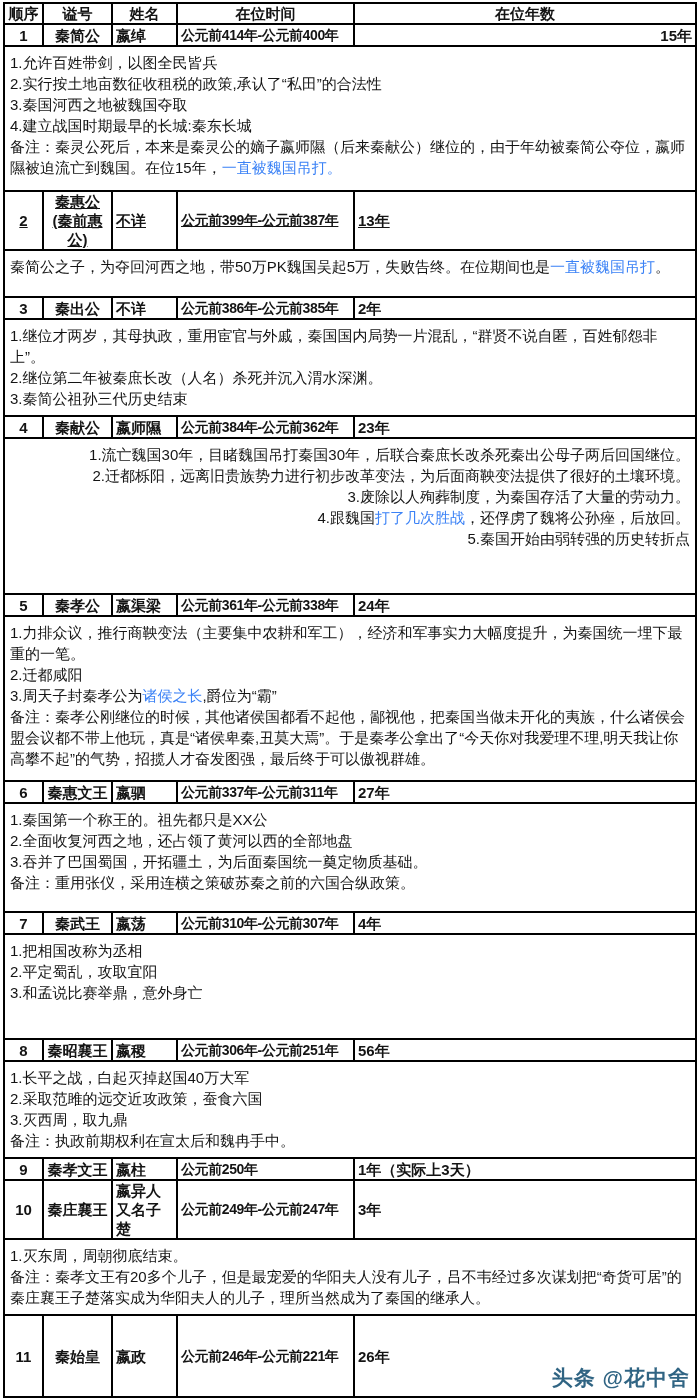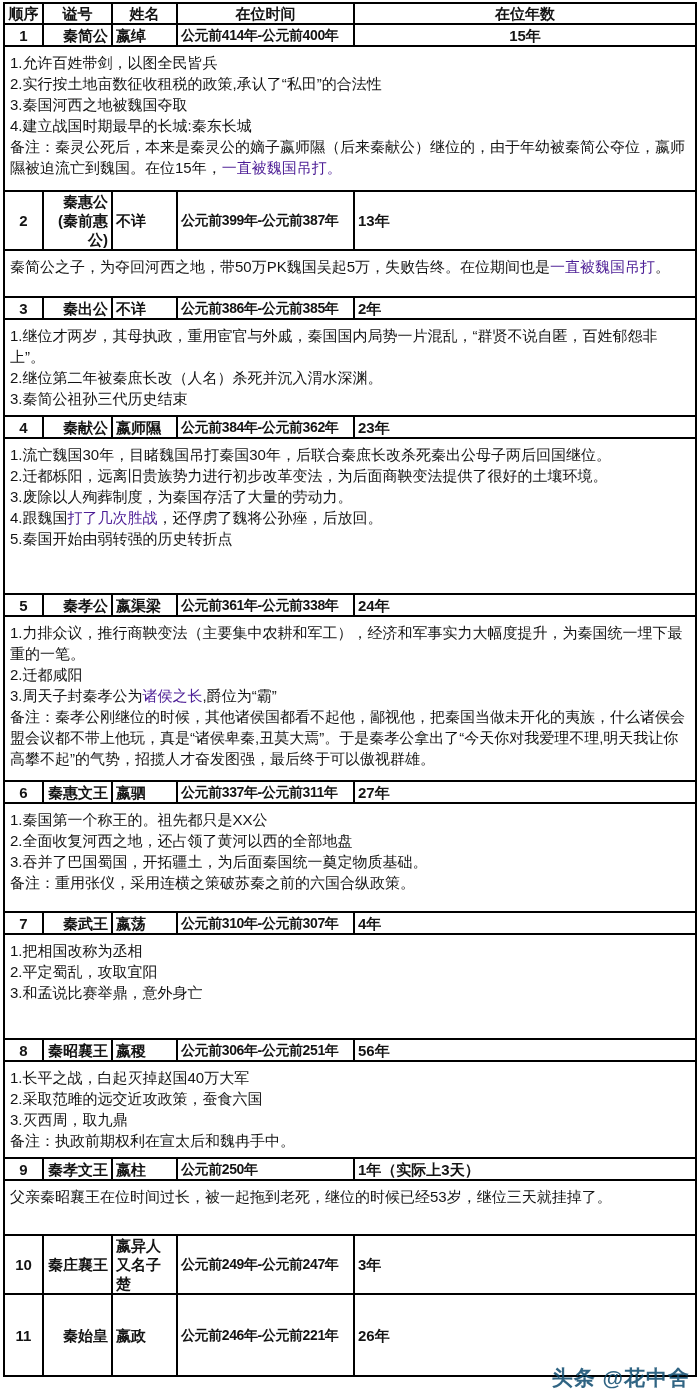--- a/index.html
+++ b/index.html
@@ -41,40 +41,40 @@
     height: 19px;
     line-height: 19px;
     font-weight: 700;
   }
   tr.info-row td {
     height: 20px;
     line-height: 19px;
     font-weight: 700;
   }
   td.order-cell  { text-align: center; }
-  td.title-cell  { text-align: right; }
+  td.title-cell  { text-align: center; }
   td.name-cell   { text-align: left; }
   td.period-cell { text-align: left; white-space: nowrap; font-size: 14px; letter-spacing: -0.4px; overflow: hidden; }
   td.years-cell  { text-align: left; }
-  td.years-cell.centered { text-align: center; }
+  td.years-cell.centered { text-align: right; }
   tr.content-row td {
     padding: 5px 5px 6px 5px;
     line-height: 21px;
     font-size: 15px;
     vertical-align: top;
     font-weight: 400;
   }
   tr.content-row .line { min-height: 21px; }
-  .red { color: #4c1d95; }
+  .red { color: #3b82f6; }
   
   tbody tr:nth-child(2)  td { height: 132px; }
-  tbody tr:nth-child(3)  td { height: 40px; }
+  tbody tr:nth-child(3)  td { height: 40px; text-decoration: underline; }
   tbody tr:nth-child(4)  td { height: 34px; }
   tbody tr:nth-child(6)  td { height: 66px; }
-  tbody tr:nth-child(8)  td { height: 143px; }
+  tbody tr:nth-child(8)  td { height: 143px; text-align: right; }
   tbody tr:nth-child(10) td { height: 152px; }
   tbody tr:nth-child(12) td { height: 96px; }
   tbody tr:nth-child(14) td { height: 92px; }
   tbody tr:nth-child(16) td { height: 84px; margin-top: 48px; }
   tbody tr:nth-child(18) td { height: 42px; }
   tbody tr:nth-child(19) td { height: 56px; margin-top: 48px; }
   tbody tr:nth-child(20) td { height: 80px; }
   tbody tr:nth-child(22) td { height: 126px; }
   .watermark {
     position: absolute;
@@ -227,31 +227,32 @@
             <div class="line"><span>备注：执政前期权利在宣太后和魏冉手中。</span></div>
           </td>
         </tr>
         <tr class="info-row">
           <td class="order-cell">9</td>
           <td class="title-cell">秦孝文王</td>
           <td class="name-cell">嬴柱</td>
           <td class="period-cell">公元前250年</td>
           <td class="years-cell">1年（实际上3天）</td>
         </tr>
-        <tr class="content-row">
-          <td class="content-cell" colspan="5">
-            <div class="line"><span>父亲秦昭襄王在位时间过长，被一起拖到老死，继位的时候已经53岁，继位三天就挂掉了。</span></div>
-          </td>
-        </tr>
         <tr class="info-row">
           <td class="order-cell">10</td>
           <td class="title-cell">秦庄襄王</td>
           <td class="name-cell">嬴异人又名子楚</td>
           <td class="period-cell">公元前249年-公元前247年</td>
           <td class="years-cell">3年</td>
+        </tr>
+        <tr class="content-row">
+          <td class="content-cell" colspan="5">
+            <div class="line"><span>1.灭东周，周朝彻底结束。</span></div>
+            <div class="line"><span>备注：秦孝文王有20多个儿子，但是最宠爱的华阳夫人没有儿子，吕不韦经过多次谋划把“奇货可居”的秦庄襄王子楚落实成为华阳夫人的儿子，理所当然成为了秦国的继承人。</span></div>
+          </td>
         </tr>
         <tr class="info-row">
           <td class="order-cell">11</td>
           <td class="title-cell">秦始皇</td>
           <td class="name-cell">嬴政</td>
           <td class="period-cell">公元前246年-公元前221年</td>
           <td class="years-cell">26年</td>
         </tr>
       </tbody>
   </table>

